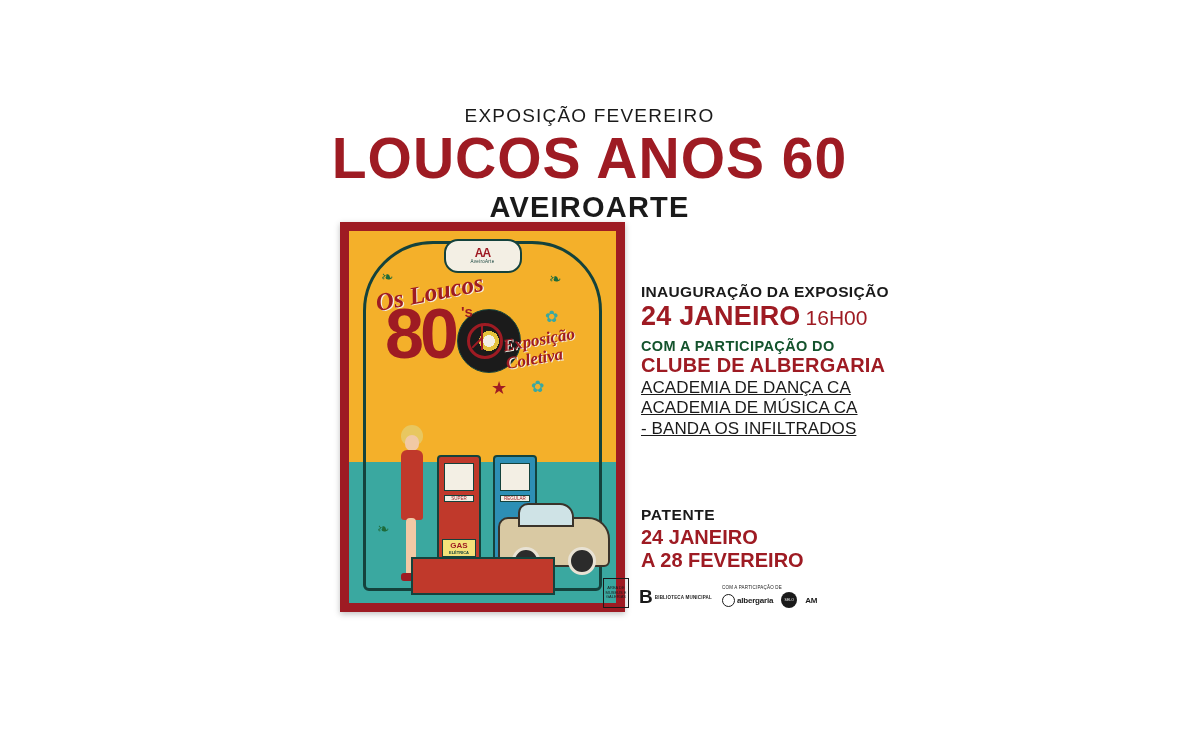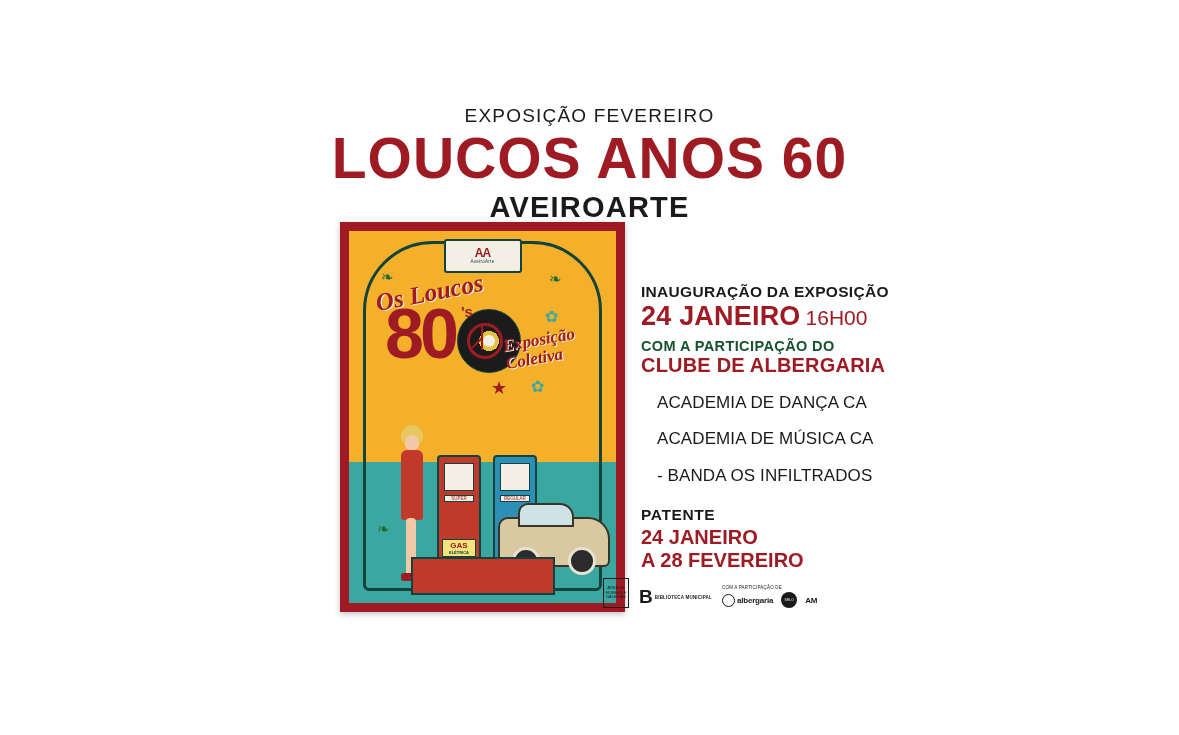--- a/index.html
+++ b/index.html
@@ -94,21 +94,21 @@
   }
   .poster-logo {
     position: absolute;
     left: 50%;
     transform: translateX(-50%);
     top: 8px;
     width: 74px;
     height: 30px;
     background: #f3efe4;
     border: 2px solid #14423c;
-    border-radius: 3px;
+    border-radius: 14px;
     display: flex;
     flex-direction: column;
     align-items: center;
     justify-content: center;
     line-height: 1;
   }
   .poster-logo .lg-mark {
     color: #9e1b23;
     font-size: 12px;
     font-weight: bold;
@@ -361,22 +361,23 @@
     font-weight: bold;
     letter-spacing: .2px;
     color: #9e1b23;
     margin: 0 0 1px 0;
   }
   .details .plain {
     font-size: 17px;
     font-weight: 400;
     letter-spacing: .1px;
     color: #1a1a1a;
-    margin: 16px;
+    margin: 0;
     line-height: 1.2;
+    text-decoration: underline;
   }
 
   .patente {
     position: absolute;
     left: 641px;
     top: 506px;
     width: 330px;
   }
   .patente .p-title {
     font-size: 15.5px;

